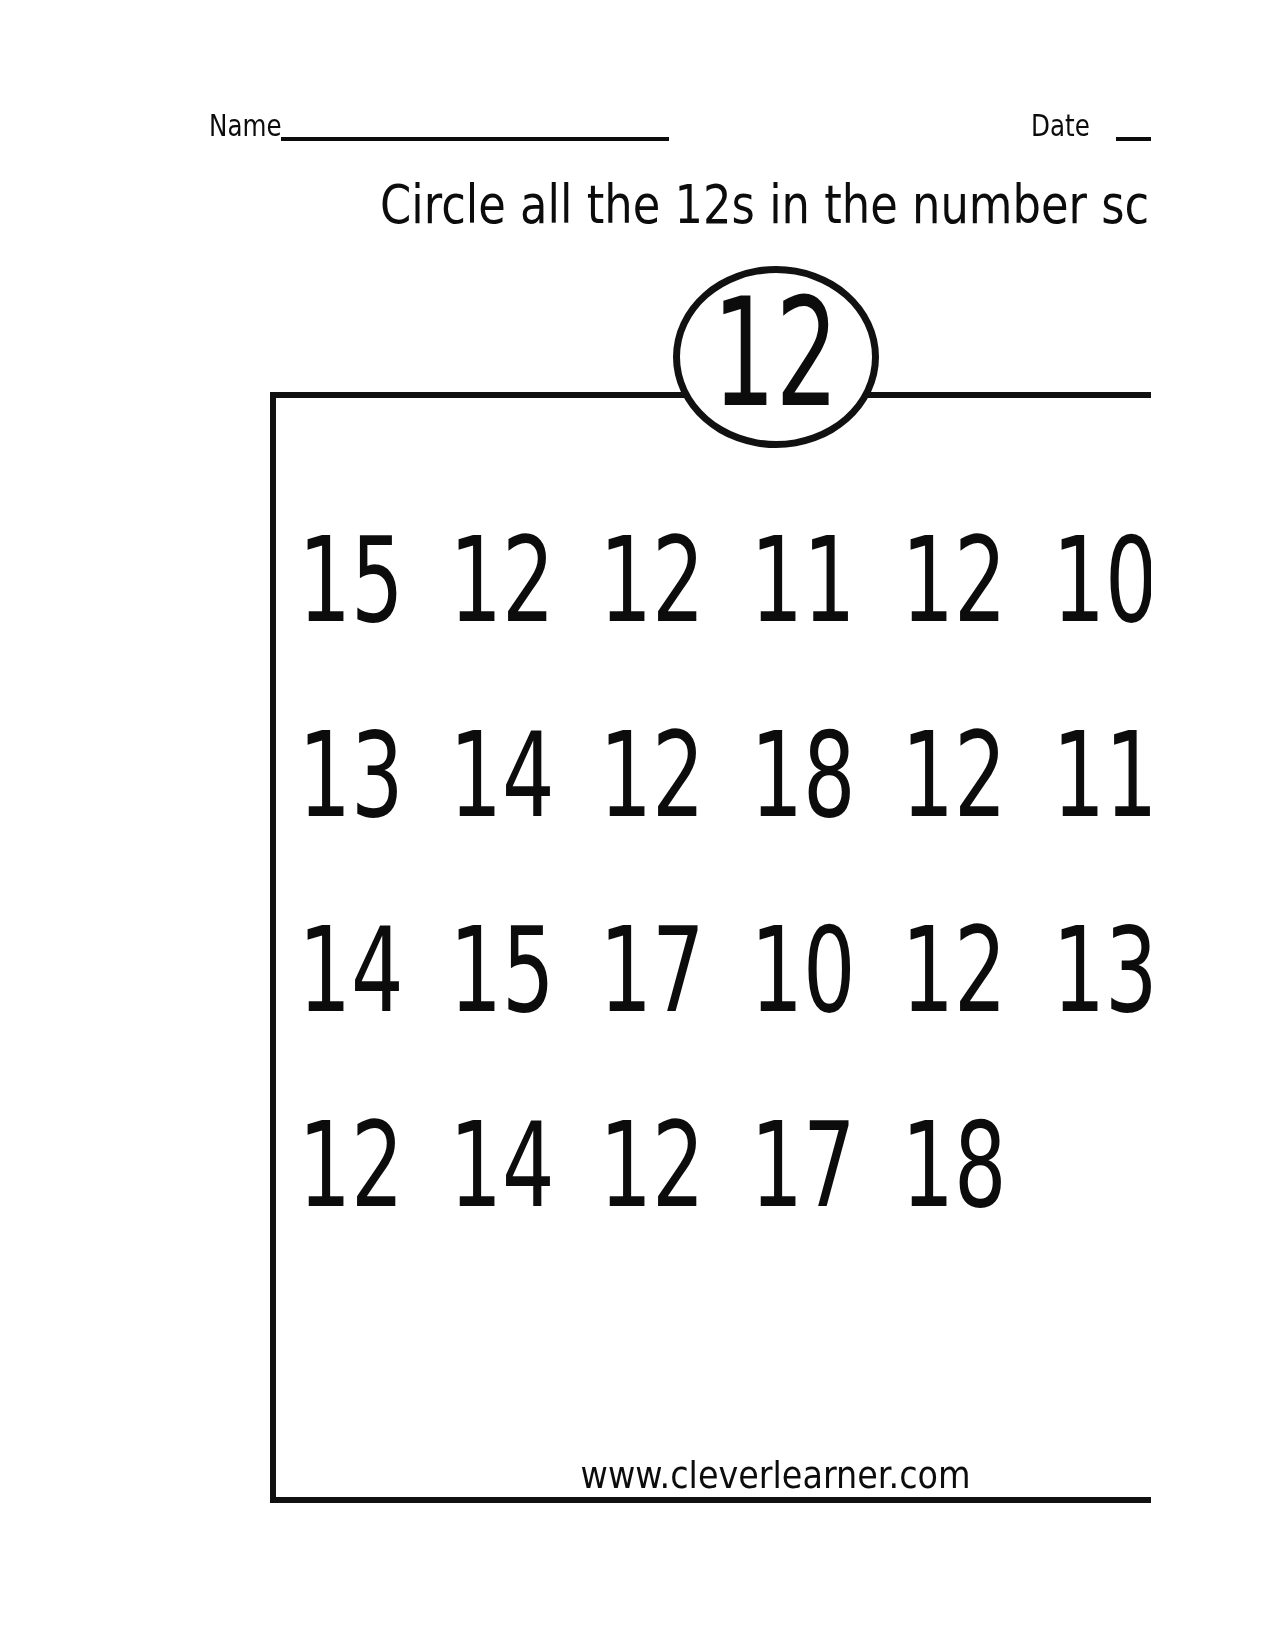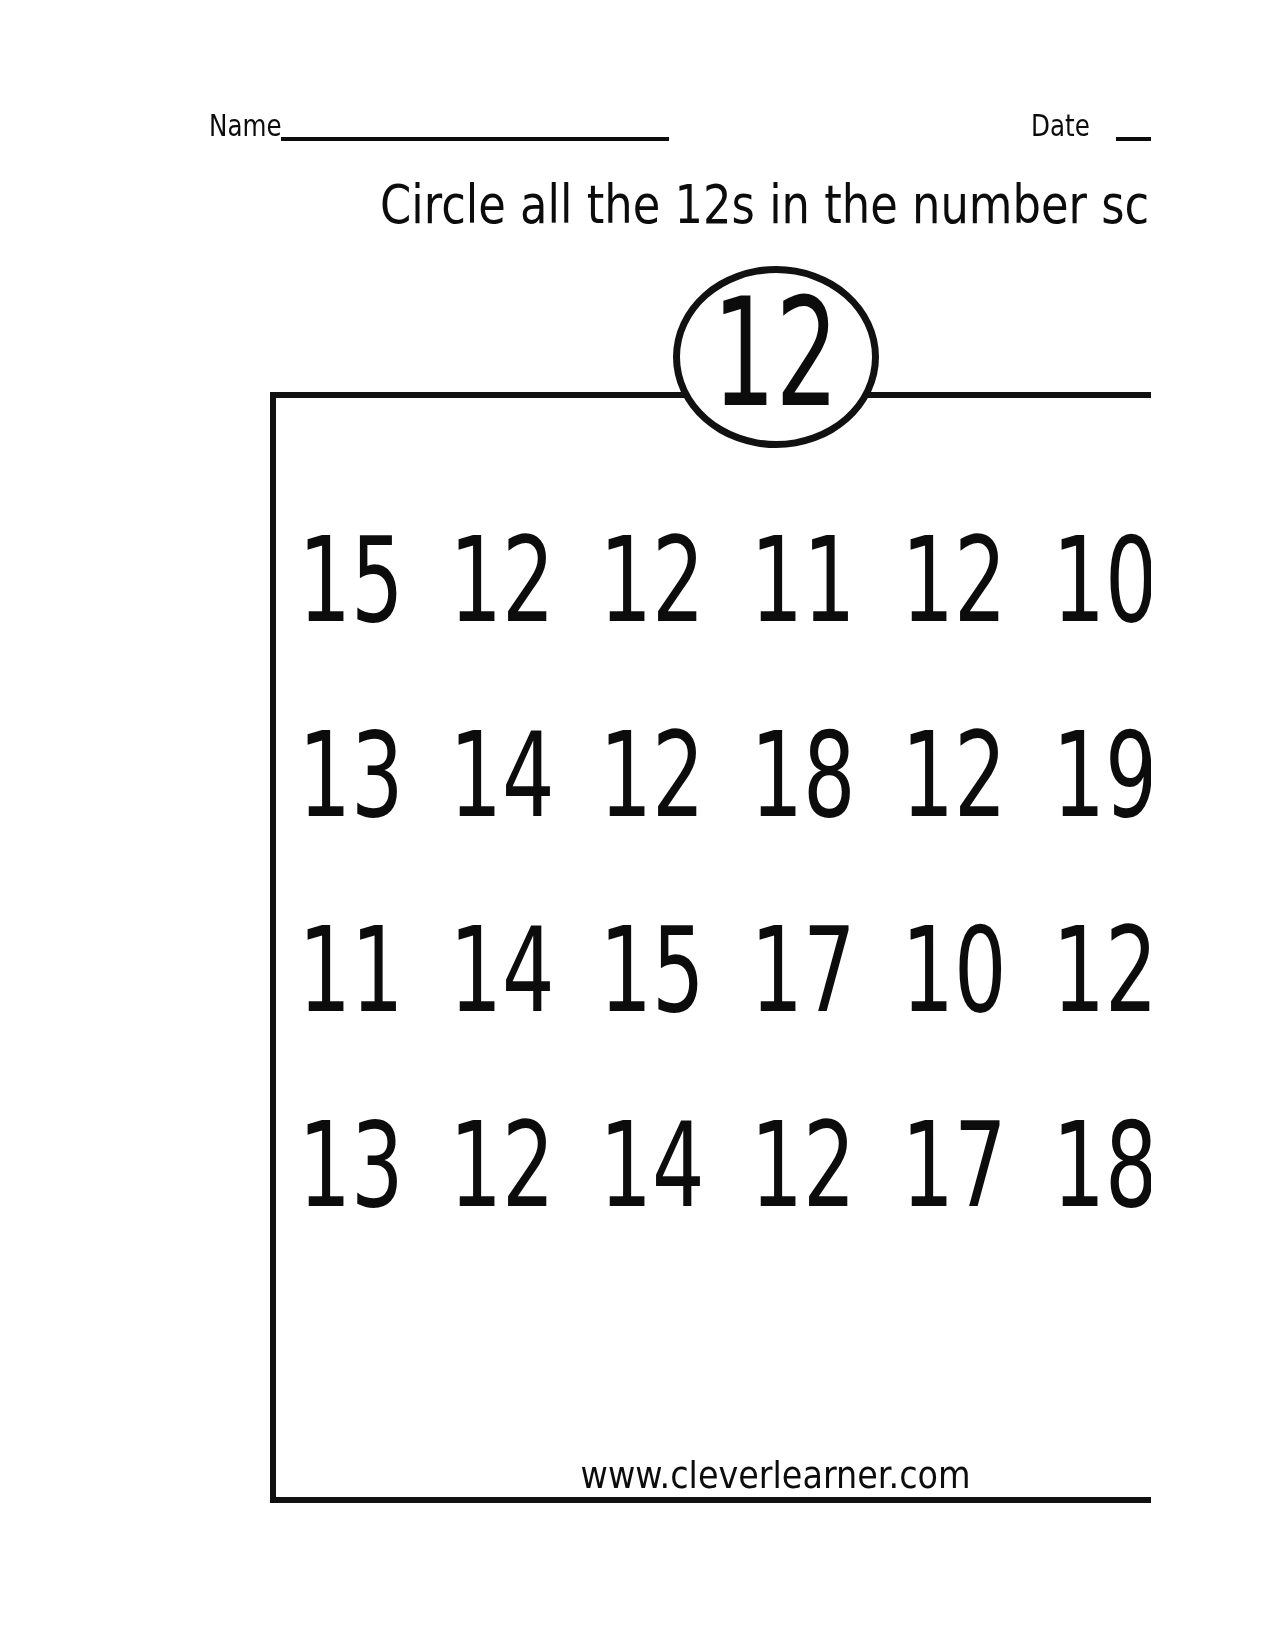--- a/index.html
+++ b/index.html
@@ -145,23 +145,20 @@
         <span class="num">12</span>
       </div>
     <div class="cell">
         <span class="num">18</span>
       </div>
 
     <div class="cell">
         <span class="num">12</span>
       </div>
     <div class="cell">
-        <span class="num">19</span>
-      </div>
-    <div class="cell">
         <span class="num">11</span>
       </div>
     <div class="cell">
         <span class="num">14</span>
       </div>
     <div class="cell">
         <span class="num">15</span>
       </div>
 
     <div class="cell">

